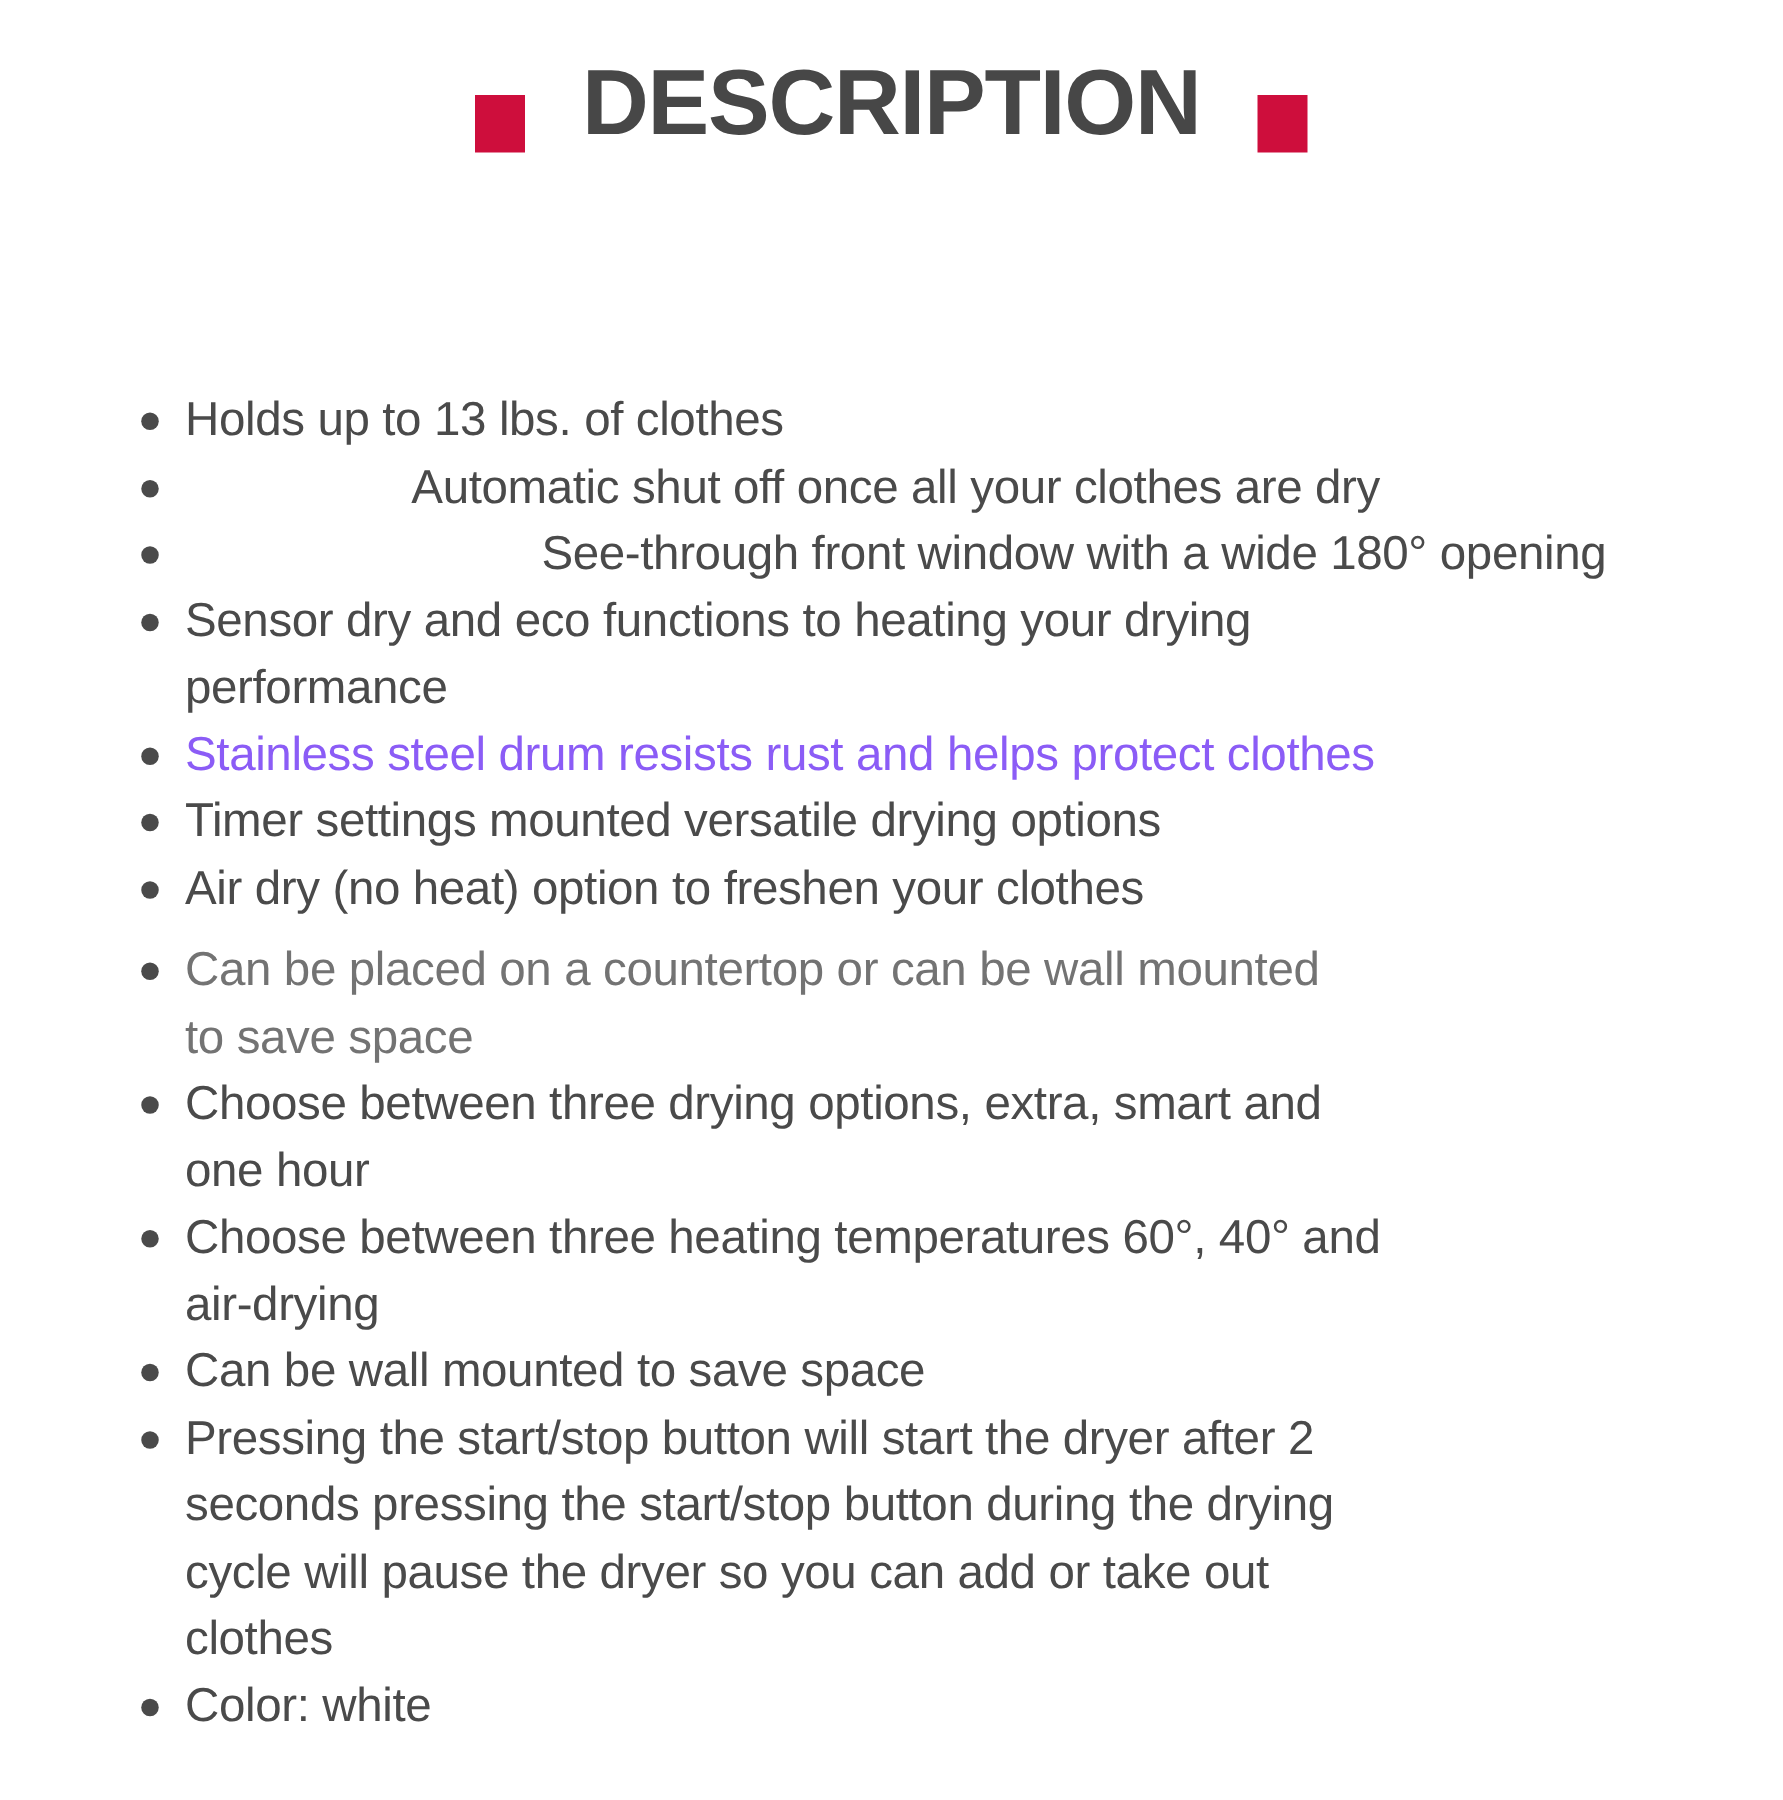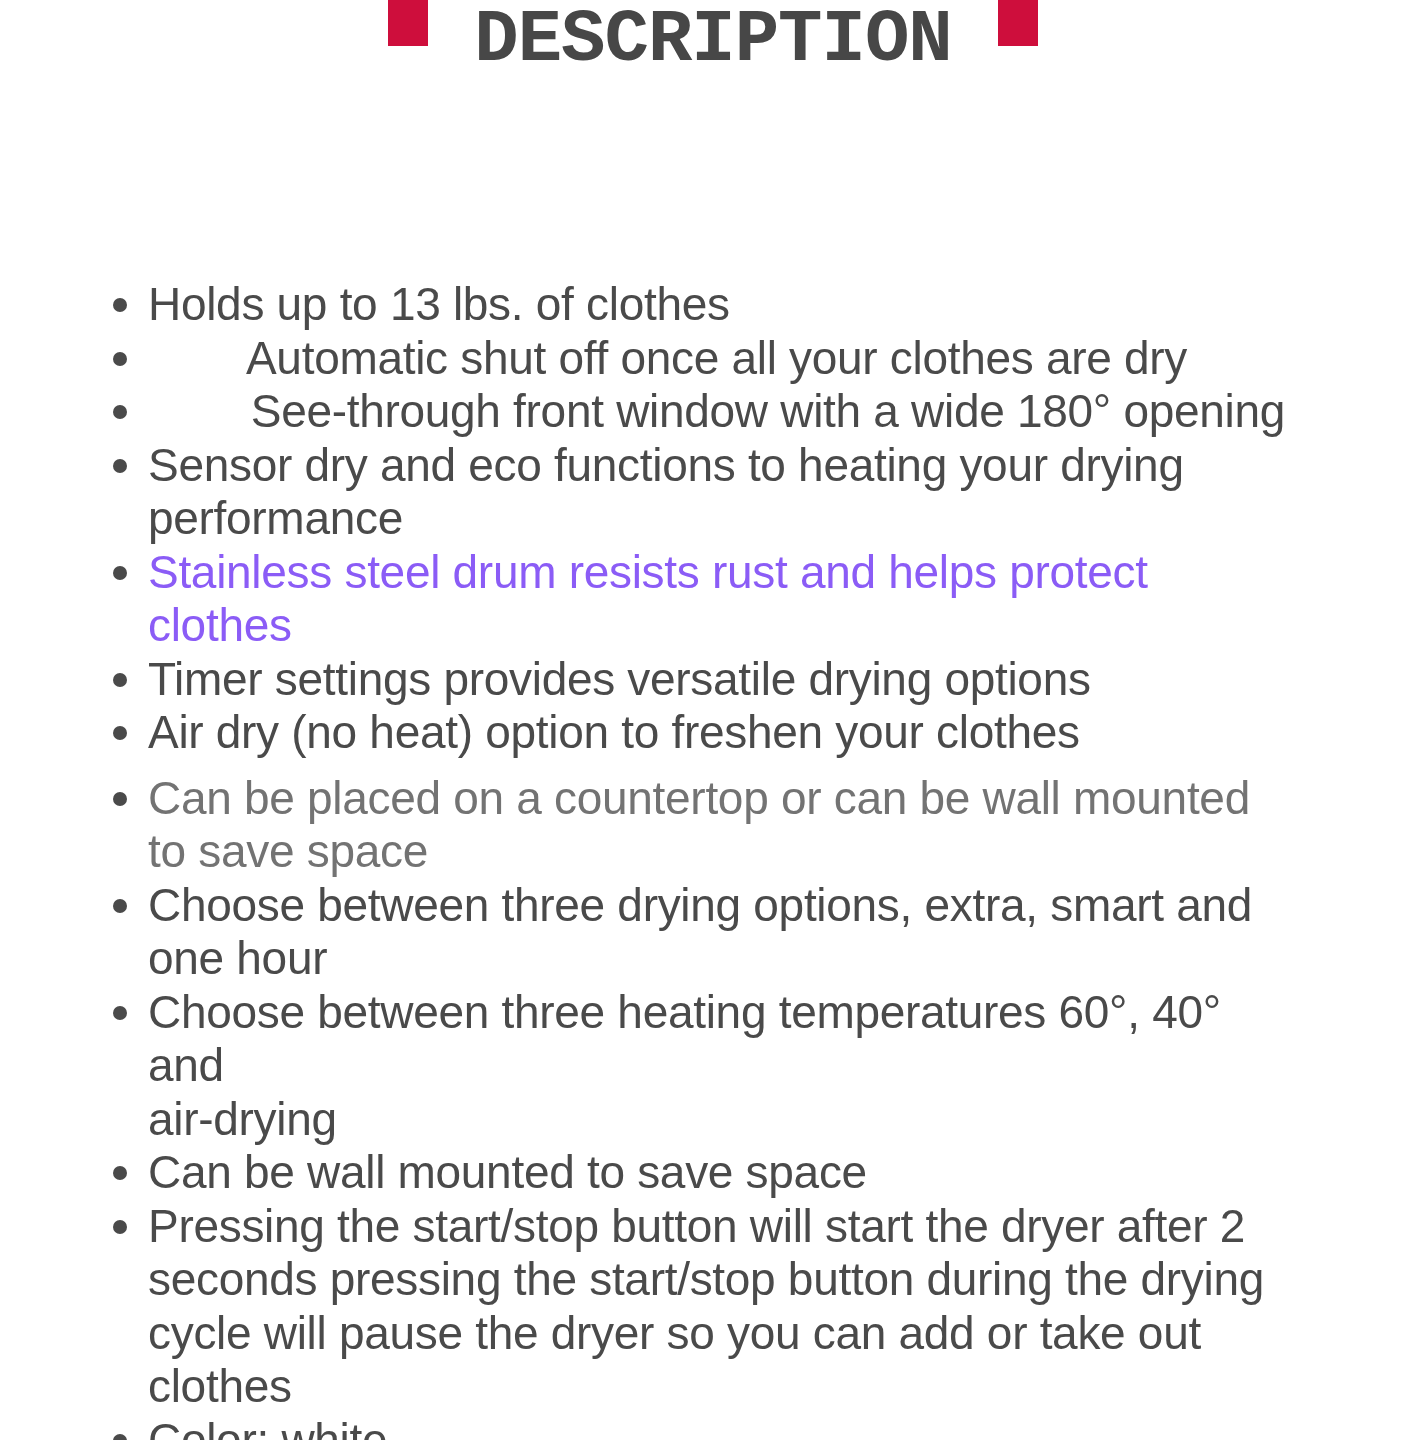--- a/index.html
+++ b/index.html
@@ -14,25 +14,25 @@
     font-family: "Liberation Sans", "DejaVu Sans", sans-serif;
   }
   .page {
     width: 100%;
     height: 100%;
     background: #ffffff;
     box-sizing: border-box;
   }
   .header {
     display: flex;
-    align-items: flex-start;
+    align-items: flex-end;
     justify-content: center;
     gap: 46px;
+    padding-top: 32px;
     height: 90px;
-    font-family: Liberation Mono, monospace;
   }
   .title {
     margin: 0;
     font-size: 74px;
     font-weight: bold;
     letter-spacing: -1px;
     color: #474747;
     line-height: 1.1;
     white-space: nowrap;
   }
@@ -47,21 +47,21 @@
     list-style: none;
     margin: 0;
     padding: 0;
     margin-top: 188px;
     margin-left: 105px;
     width: 1180px;
   }
   .features li {
     position: relative;
     padding-left: 43px;
-    font-size: 46px;
+    font-size: 38px;
     line-height: 53.5px;
     letter-spacing: -0.3px;
     color: #4a4a4a;
     white-space: pre-line; 
   }
   .features li::before {
     content: "";
     position: absolute;
     left: 8px;
     top: 20px;
@@ -82,21 +82,21 @@
   </header>
 
   <ul class="features">
 
   <li style="color: rgb(74, 74, 74);">Holds up to 13 lbs. of clothes</li>
       <li style="color: rgb(74, 74, 74); text-align: center;">Automatic shut off once all your clothes are dry</li>
       <li style="color: rgb(74, 74, 74); text-align: right;">See-through front window with a wide 180° opening</li>
       <li style="color: rgb(74, 74, 74);">Sensor dry and eco functions to heating your drying
 performance</li>
       <li style="color: #8b5cf6;">Stainless steel drum resists rust and helps protect clothes</li>
-      <li style="color: rgb(74, 74, 74);">Timer settings provides versatile drying options</li>
+      <li style="color: rgb(74, 74, 74);">Timer settings mounted versatile drying options</li>
       <li style="color: rgb(74, 74, 74);">Air dry (no heat) option to freshen your clothes</li>
       <li style="color: #737373; margin-top: 12px;">Can be placed on a countertop or can be wall mounted
 to save space</li>
       <li style="color: rgb(74, 74, 74);">Choose between three drying options, extra, smart and
 one hour</li>
       <li style="color: rgb(74, 74, 74);">Choose between three heating temperatures 60°, 40° and
 air-drying</li>
       <li style="color: rgb(74, 74, 74);">Can be wall mounted to save space</li>
       <li style="color: rgb(74, 74, 74);">Pressing the start/stop button will start the dryer after 2
 seconds pressing the start/stop button during the drying

